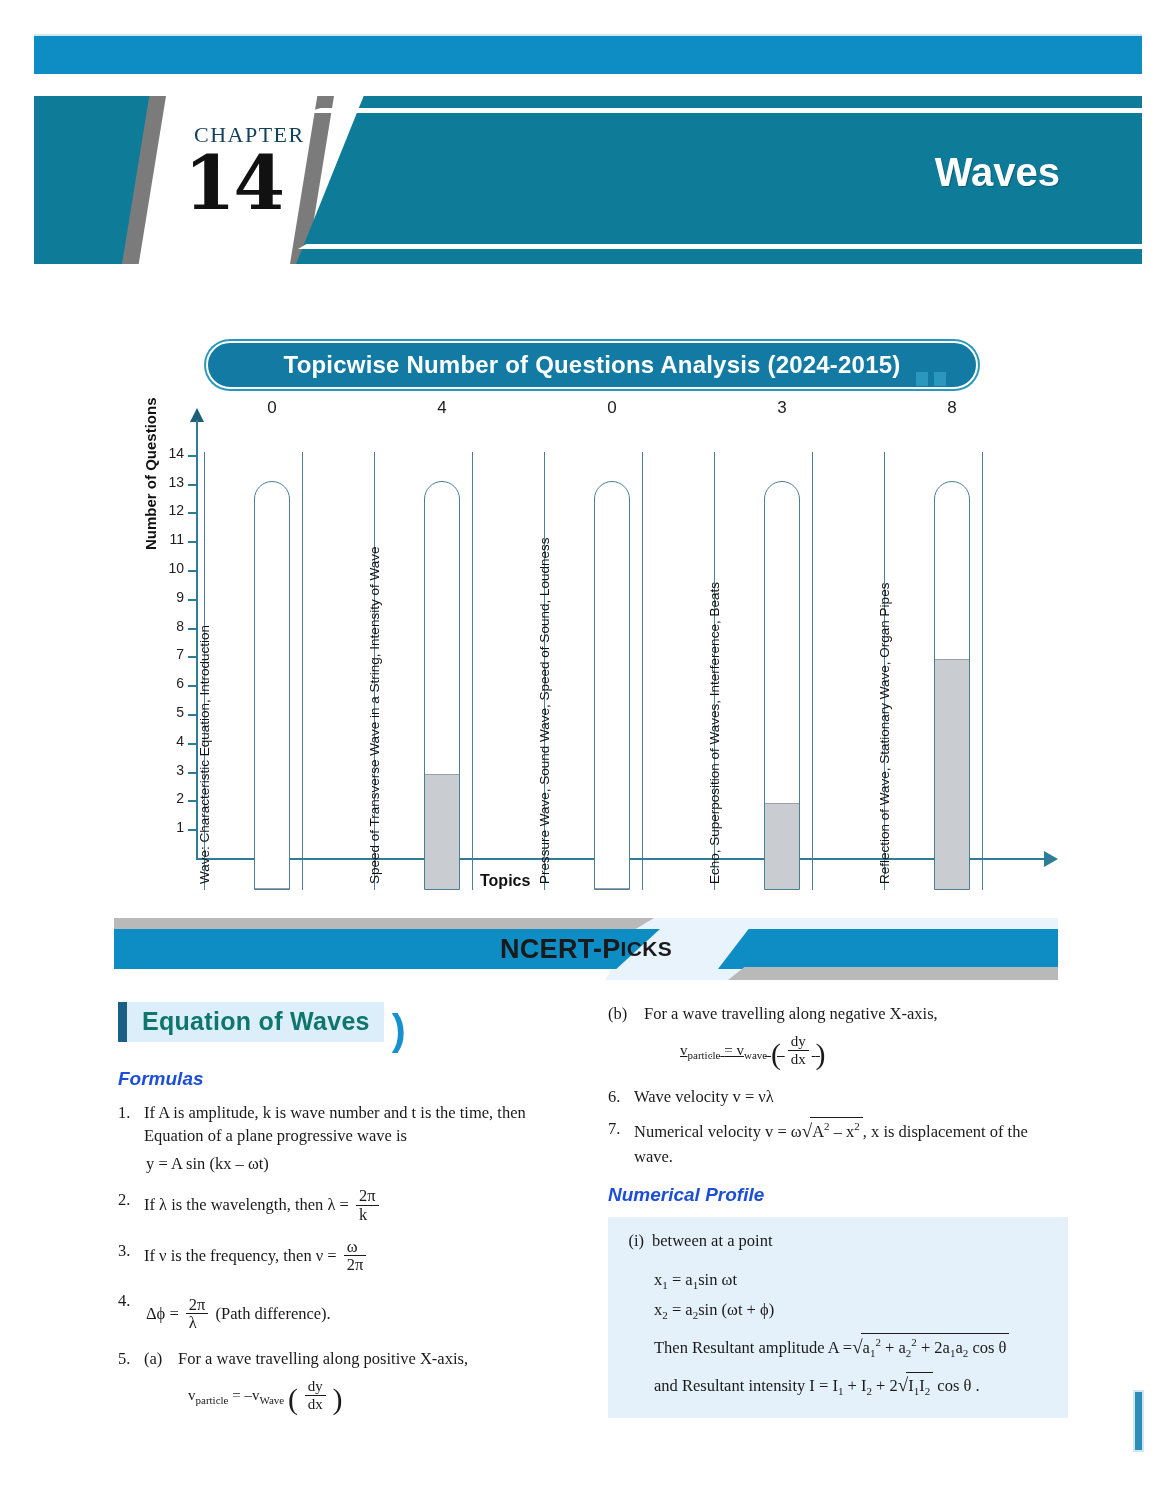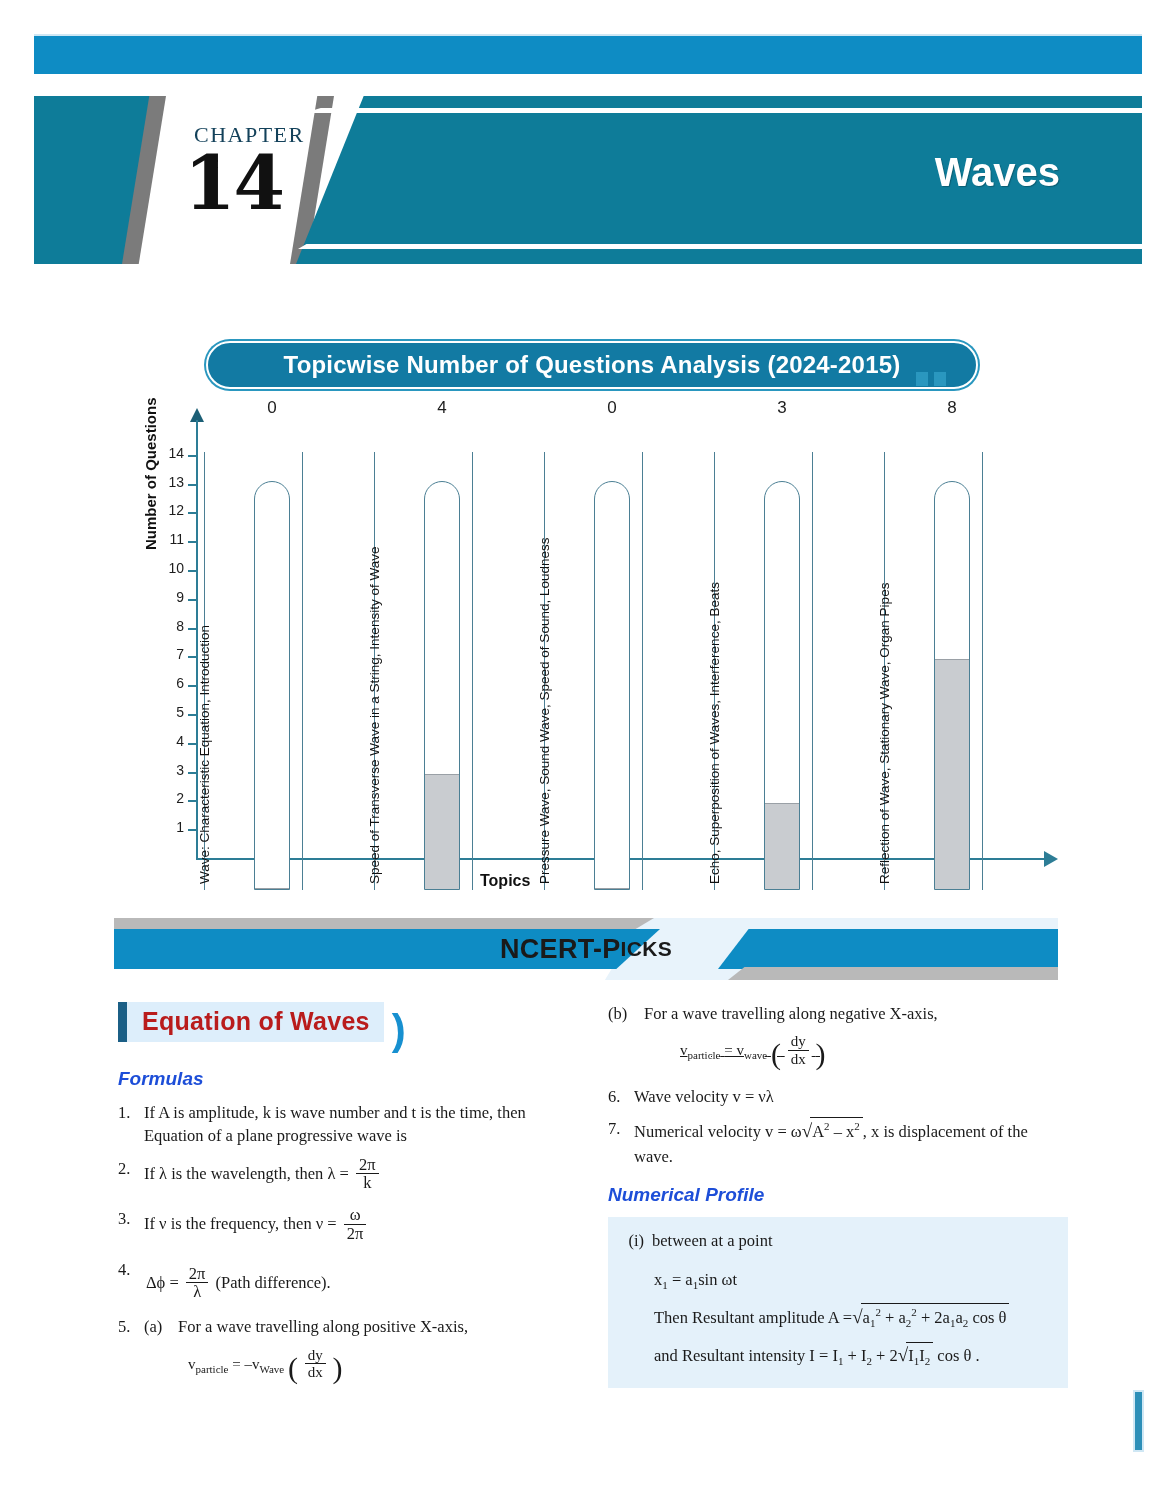--- a/index.html
+++ b/index.html
@@ -201,41 +201,41 @@
   .sechead{
     position:relative; display:inline-flex; align-items:center;
     background:#ddeefb; height:40px; padding:0 14px 0 18px;
     margin-bottom:14px;
   }
   .sechead .tick{
     position:absolute; left:0; top:0; width:9px; height:40px; background:#1b5f86;
   }
   .sechead .txt{
     font-family:"Liberation Sans", sans-serif;
-    font-size:25px; font-weight:700; color:#b91c1c; letter-spacing:.3px;
+    font-size:25px; font-weight:700; color:#0f766e; letter-spacing:.3px;
     margin-left:6px;
   }
   .sechead .paren{
     position:absolute; right:-22px; top:-2px;
     font-family:"Liberation Sans", sans-serif;
     font-size:42px; font-weight:700; color:#1790d0;
   }
   .subhead{
     font-family:"Liberation Sans", sans-serif;
     font-size:19px; font-weight:700; font-style:italic; color:#1d4ed8;
     margin:10px 0 8px;
   }
   .item{ display:flex; margin-bottom:9px; }
   .num{ width:26px; flex:0 0 26px; text-align:left; }
   .body{ flex:1; }
   .just{ text-align:justify; }
   .eq{ margin:4px 0 4px 2px; }
   .eqc{ margin:5px 0 5px 44px; }
   .frac{
-    display:inline-block; vertical-align:middle; text-align:center;
+    display:inline-block; vertical-align:middle; 
     margin:0 3px; position:relative; top:-1px;
   }
   .frac .n{ display:block; padding:0 3px; line-height:1.05; }
   .frac .d{ display:block; padding:0 3px; border-top:1.2px solid #1a1a1a; line-height:1.1; }
   .sub{ font-size:11px; vertical-align:sub; }
   .sup{ font-size:11px; vertical-align:super; }
   .rad{
     display:inline-block; border-top:1.2px solid #1a1a1a;
     padding:1px 3px 0 2px; margin-left:-2px;
   }
@@ -372,20 +372,21 @@
     <span class="paren">)</span>
   </div>
 
   <div class="subhead">Formulas</div>
 
   <div class="item">
     <div class="num">1.</div>
     <div class="body">
       <div>If A is amplitude, k is wave number and t is the time, then</div>
       <div>Equation of a plane progressive wave is</div>
+      <div class="eq">y = A sin (kx – ωt)</div>
     </div>
   </div>
 
   <div class="item" style="margin-bottom:14px;">
     <div class="num">2.</div>
     <div class="body">
       <span>If λ is the wavelength, then λ =</span>
       <span class="frac">
         <span class="n">2π</span>
         <span class="d">k</span>
@@ -476,20 +477,24 @@
   <div class="numbox">
     <div class="item" style="margin-bottom:0;">
       <div class="num" style="width:36px;flex:0 0 36px;text-align:right;padding-right:8px;">(i)</div>
       <div class="body">
         <div>between at a point</div>
 
         <div class="eq" style="margin-top:15px;">
           <span>x</span><span class="sub">1</span>
           <span>= a</span><span class="sub">1</span><span>sin ωt</span>
         </div>
+        <div class="eq">
+          <span>x</span><span class="sub">2</span>
+          <span>= a</span><span class="sub">2</span><span>sin (ωt + ϕ)</span>
+        </div>
 
         <div class="eq" style="margin-top:9px;">
           <span>Then Resultant amplitude  A =</span><span class="radsign">√</span><span class="rad"><span>a</span><span class="sub">1</span><span class="sup">2</span><span> + a</span><span class="sub">2</span><span class="sup">2</span><span> + 2a</span><span class="sub">1</span><span>a</span><span class="sub">2</span><span> cos θ</span></span>
         </div>
 
         <div class="eq" style="margin-top:11px;">
           <span>and Resultant intensity  I = I</span><span class="sub">1</span><span> + I</span><span class="sub">2</span><span> + 2</span><span class="radsign">√</span><span class="rad"><span>I</span><span class="sub">1</span><span>I</span><span class="sub">2</span></span><span> cos θ .</span>
         </div>
       </div>
     </div>

